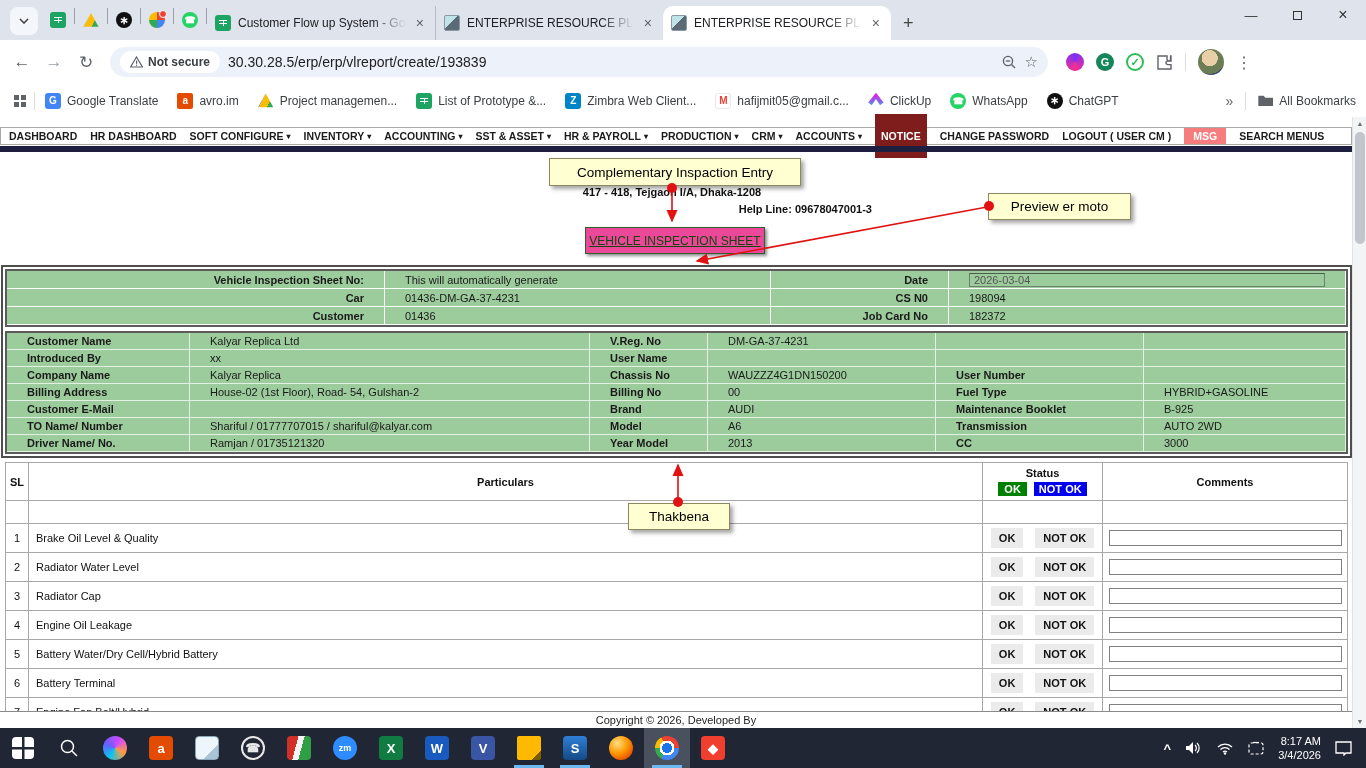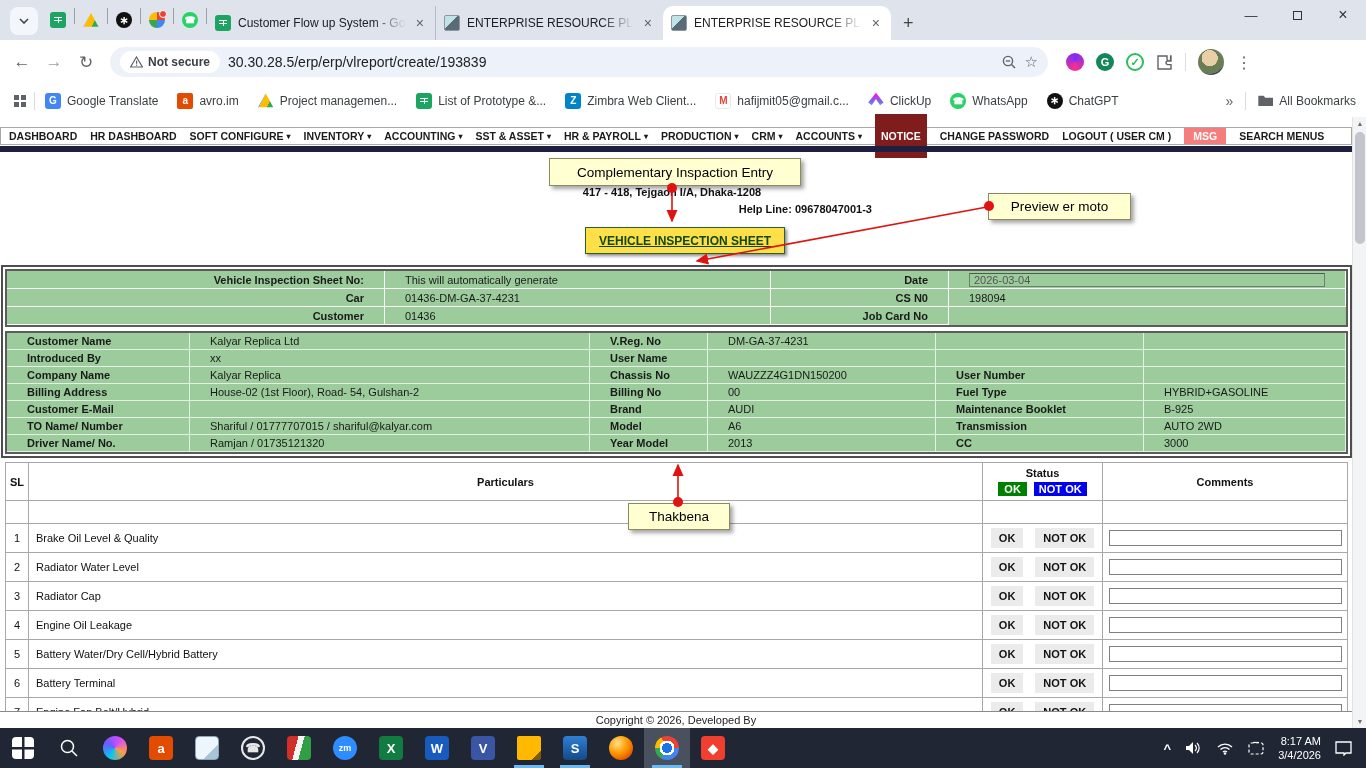--- a/index.html
+++ b/index.html
@@ -54,21 +54,21 @@
   .nitem.msg{background:#f57d7d;color:#fff;padding:2px 9px;font-weight:700}
   #darkstrip{position:absolute;top:29px;left:0;width:1352px;height:6px;background:#1e1e41}
   
   .callout{position:absolute;background:#ffffd2;border:1px solid #8a8a5e;box-shadow:3px 3px 4px rgba(0,0,0,.35);display:flex;align-items:center;justify-content:center;font-size:13.5px;color:#000;z-index:40}
   #co1{left:549px;top:41px;width:252px;height:28px}
   #co2{left:988px;top:76px;width:143px;height:27px}
   #co3{left:628px;top:386px;width:102px;height:27px}
   
   #addr{position:absolute;left:472px;top:69px;width:400px;text-align:center;font-size:11px;font-weight:700;color:#111}
   #help{position:absolute;left:472px;top:86px;width:400px;text-align:right;font-size:11px;font-weight:700;color:#111}
-  #vbtn{position:absolute;left:585px;top:110px;width:200px;height:27px;background:#fde047;border:1px solid #2e5f2e;box-shadow:2px 2px 3px rgba(0,0,0,.45);display:flex;align-items:center;justify-content:center;font-size:12px;font-weight:700;text-decoration:underline;color:#11470f}
+  #vbtn{position:absolute;left:585px;top:110px;width:180px;height:27px;background:#ec4899;border:1px solid #2e5f2e;box-shadow:2px 2px 3px rgba(0,0,0,.45);display:flex;align-items:center;justify-content:center;font-size:12px;font-weight:400;text-decoration:underline;color:#11470f}
   
   #greenwrap{position:absolute;left:1px;top:148px;width:1351px;height:193px;border:2px solid #4e4e4e;background:#fff;padding:2px}
   .gtable{display:grid;background:#9ccb9c;border:2px solid #5c5c5c}
   #itable{grid-template-columns:378px 386px 178px 1fr}
   #dtable{grid-template-columns:183px 400px 118px 228px 208px 1fr;margin-top:4px}
   .gtable .c{border-right:1px solid #fdfdfd;border-bottom:1px solid #fdfdfd;font-size:11px;display:flex;align-items:center;height:18px;padding:0 20px;color:#1a1a1a;overflow:hidden;white-space:nowrap}
   #dtable .c{height:17px;border-right-color:#e4f0e4;border-bottom-color:#e4f0e4}
   .lblR{justify-content:flex-end;font-weight:700;color:#222}
   .lbl{font-weight:700;color:#222}
   .dinput{width:100%;height:14px;border:1px solid #6f7f6f;border-top-color:#4d5d4d;color:#555;font-size:11px;display:flex;align-items:center;padding:0 4px;background:transparent}
@@ -367,20 +367,21 @@
         <div class="c">
           <div class="dinput">2026-03-04</div>
         </div>
         <div class="c lblR">Car</div>
         <div class="c">01436-DM-GA-37-4231</div>
         <div class="c lblR">CS N0</div>
         <div class="c">198094</div>
         <div class="c lblR">Customer</div>
         <div class="c">01436</div>
         <div class="c lblR">Job Card No</div>
+        <div class="c">182372</div>
       </div>
     <div id="dtable" class="gtable">
         <div class="c lbl">Customer Name</div>
         <div class="c ">Kalyar Replica Ltd</div>
         <div class="c lbl">V.Reg. No</div>
         <div class="c ">DM-GA-37-4231</div>
         <div class="c lbl"></div>
         <div class="c "></div>
         <div class="c lbl">Introduced By</div>
         <div class="c ">xx</div>

